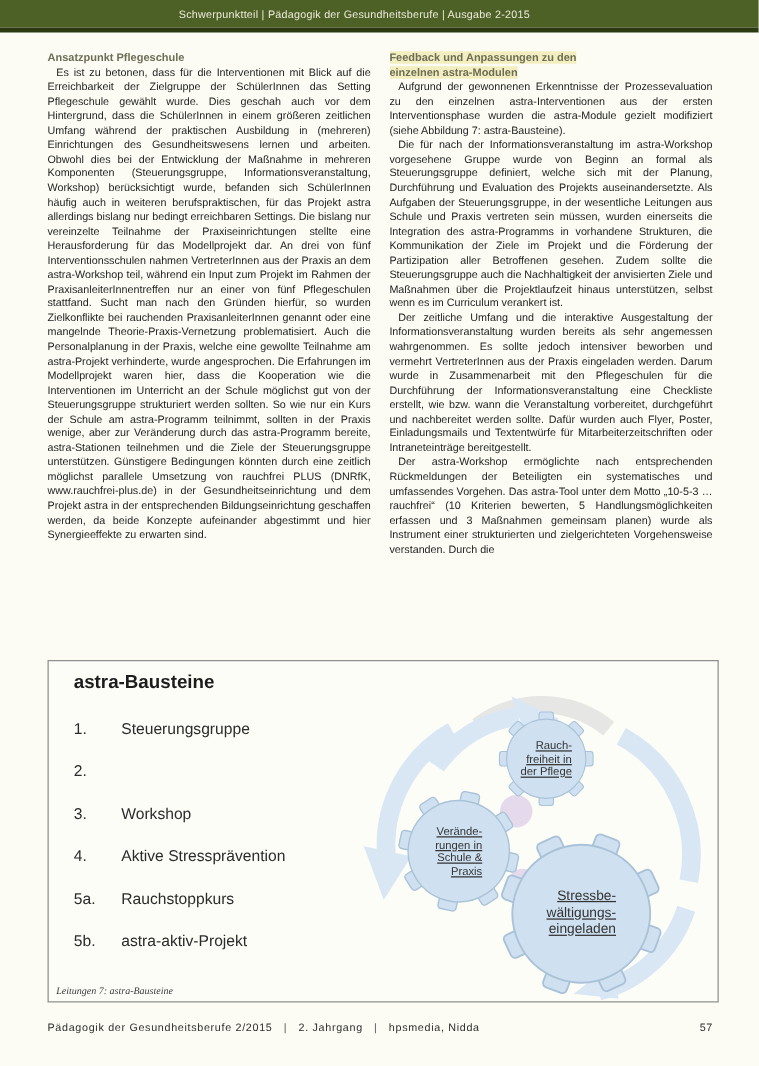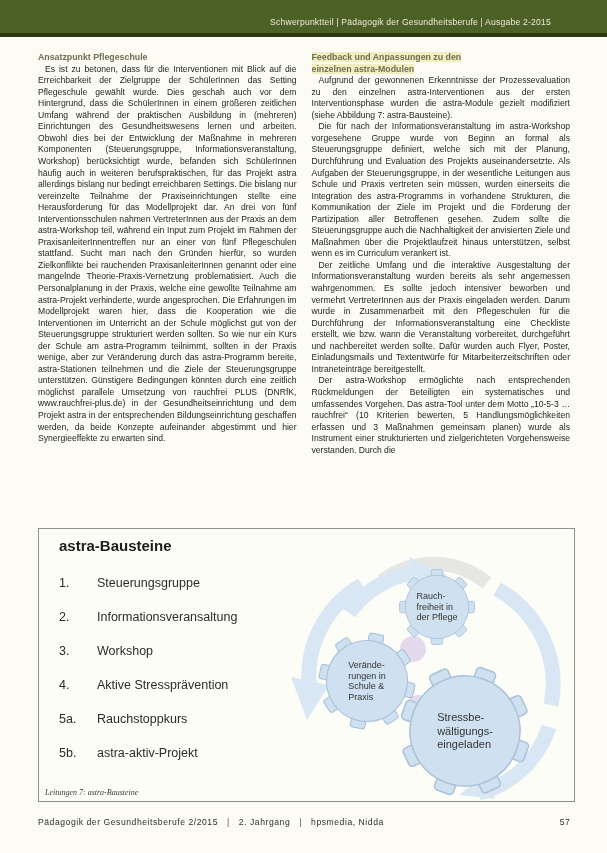--- a/index.html
+++ b/index.html
@@ -5,23 +5,23 @@
   * { margin:0; padding:0; box-sizing:border-box; }
   html,body { width:607px; height:853px; }
   body {
     position:relative; overflow:hidden;
     background: var(--page-bg, #fcfcf4);
     font-family:"Liberation Sans", sans-serif;
     color:#242424;
   }
   
   .topbar {
-    height:33px; background: var(--header-green,#4d6026);
-    display:flex; align-items:flex-end; justify-content:flex-end;
-    padding:0 56px 6px 0;
+    height:22px; background: var(--header-green,#4d6026);
+    display:flex; align-items:flex-end; justify-content:center;
+    padding:0 40px 6px 0;
   }
   .topbar .hdr-text { color:#eeeadb; font-size:8.6px; letter-spacing:.2px; }
   .topbar-strip { height:4px; background: var(--header-strip,#2c3a12); }
 
   
   .columns {
     display:flex; gap:15px;
     padding:15px 37px 0 38px;
     height:476px; overflow:hidden;
   }
@@ -59,21 +59,21 @@
   .arrow-blue { fill:none; stroke: var(--arrow-blue,#d9e7f4); stroke-width:15; }
   .arrow-gray { fill:none; stroke: var(--arrow-gray,#e6e6e4); stroke-width:14; }
   .arrowhead-blue { fill: var(--arrow-blue,#d9e7f4); stroke:none; }
   .overlap-blob { fill: var(--overlap-purple,#e4daec); stroke:none; }
   .gear-shape rect, .gear-shape circle {
     fill: var(--gear-fill,#cfe1f1);
     stroke: var(--gear-stroke,#a9c2d8); stroke-width:1.2;
   }
   .gear-label {
     position:absolute; transform:translate(-50%,-50%);
-    text-align:left; white-space:pre-line; color:#333;
+    text-align:right; white-space:pre-line; color:#333;text-decoration:underline;
   }
   .gear-label.small { font-size:9px; line-height:10.5px; }
   .gear-label.big { font-size:11px; line-height:13.5px; }
 
   
   .pagefooter {
     position:absolute; left:38px; right:37px; top:817px;
     display:flex; align-items:center;
     font-size:8.6px; letter-spacing:.55px; color:#2e2e2e;
   }
@@ -106,21 +106,20 @@
 <figure class="figure-box">
   <div class="fig-title">astra-Bausteine</div>
 
   <ol class="fig-list">
     <li>
         <span class="num">1.</span>
         <span class="lbl">Steuerungsgruppe</span>
       </li>
     <li>
         <span class="num">2.</span>
-        <span class="lbl">Informationsveransaltung</span>
       </li>
     <li>
         <span class="num">3.</span>
         <span class="lbl">Workshop</span>
       </li>
     <li>
         <span class="num">4.</span>
         <span class="lbl">Aktive Stressprävention</span>
       </li>
     <li>

